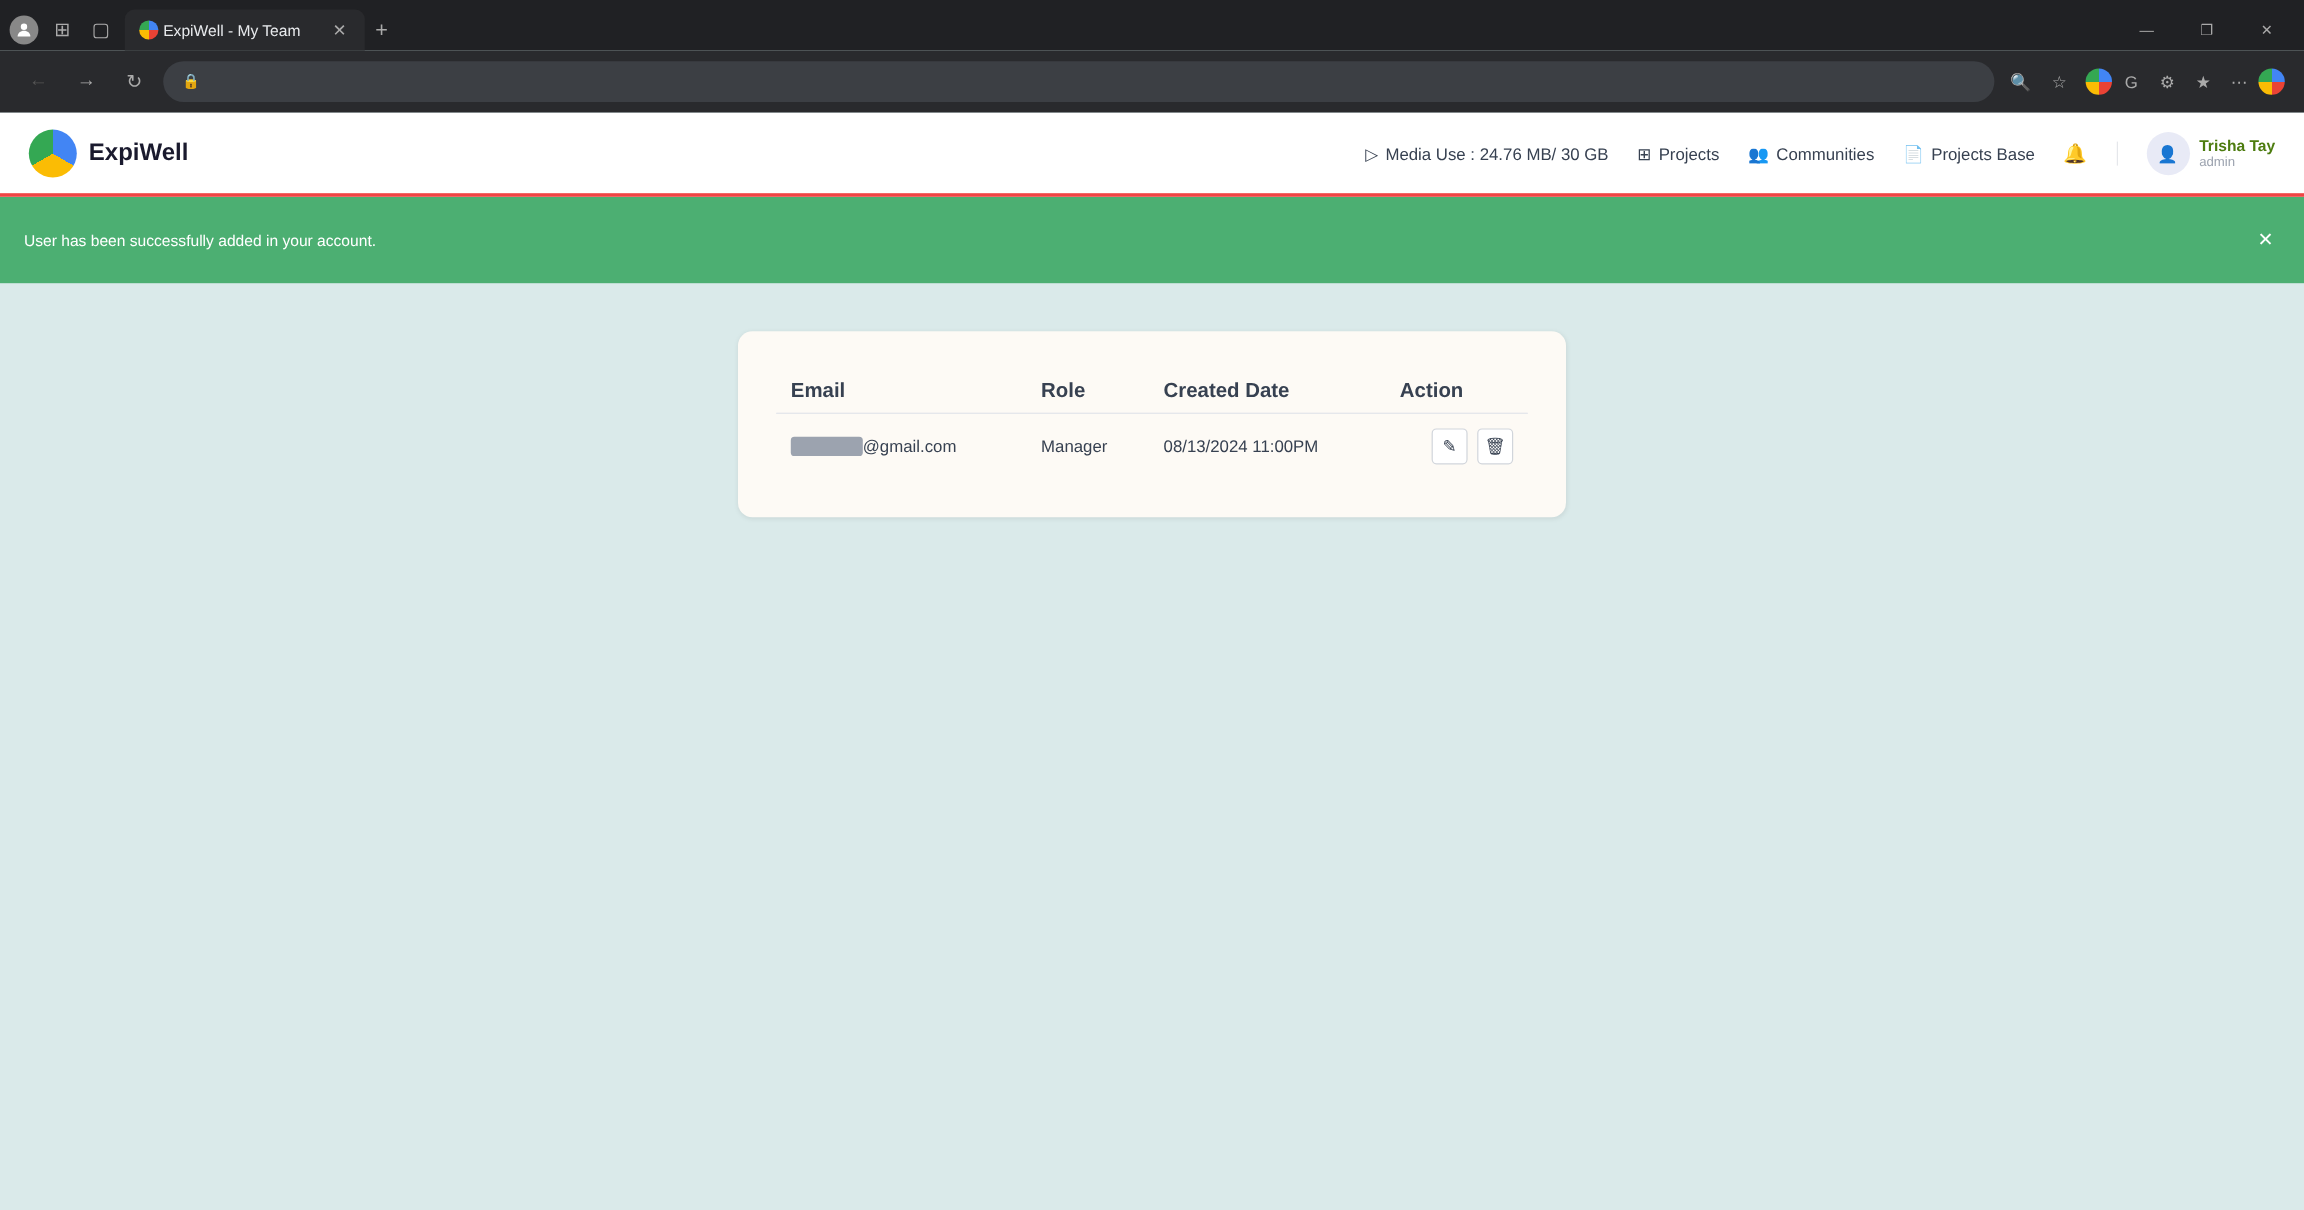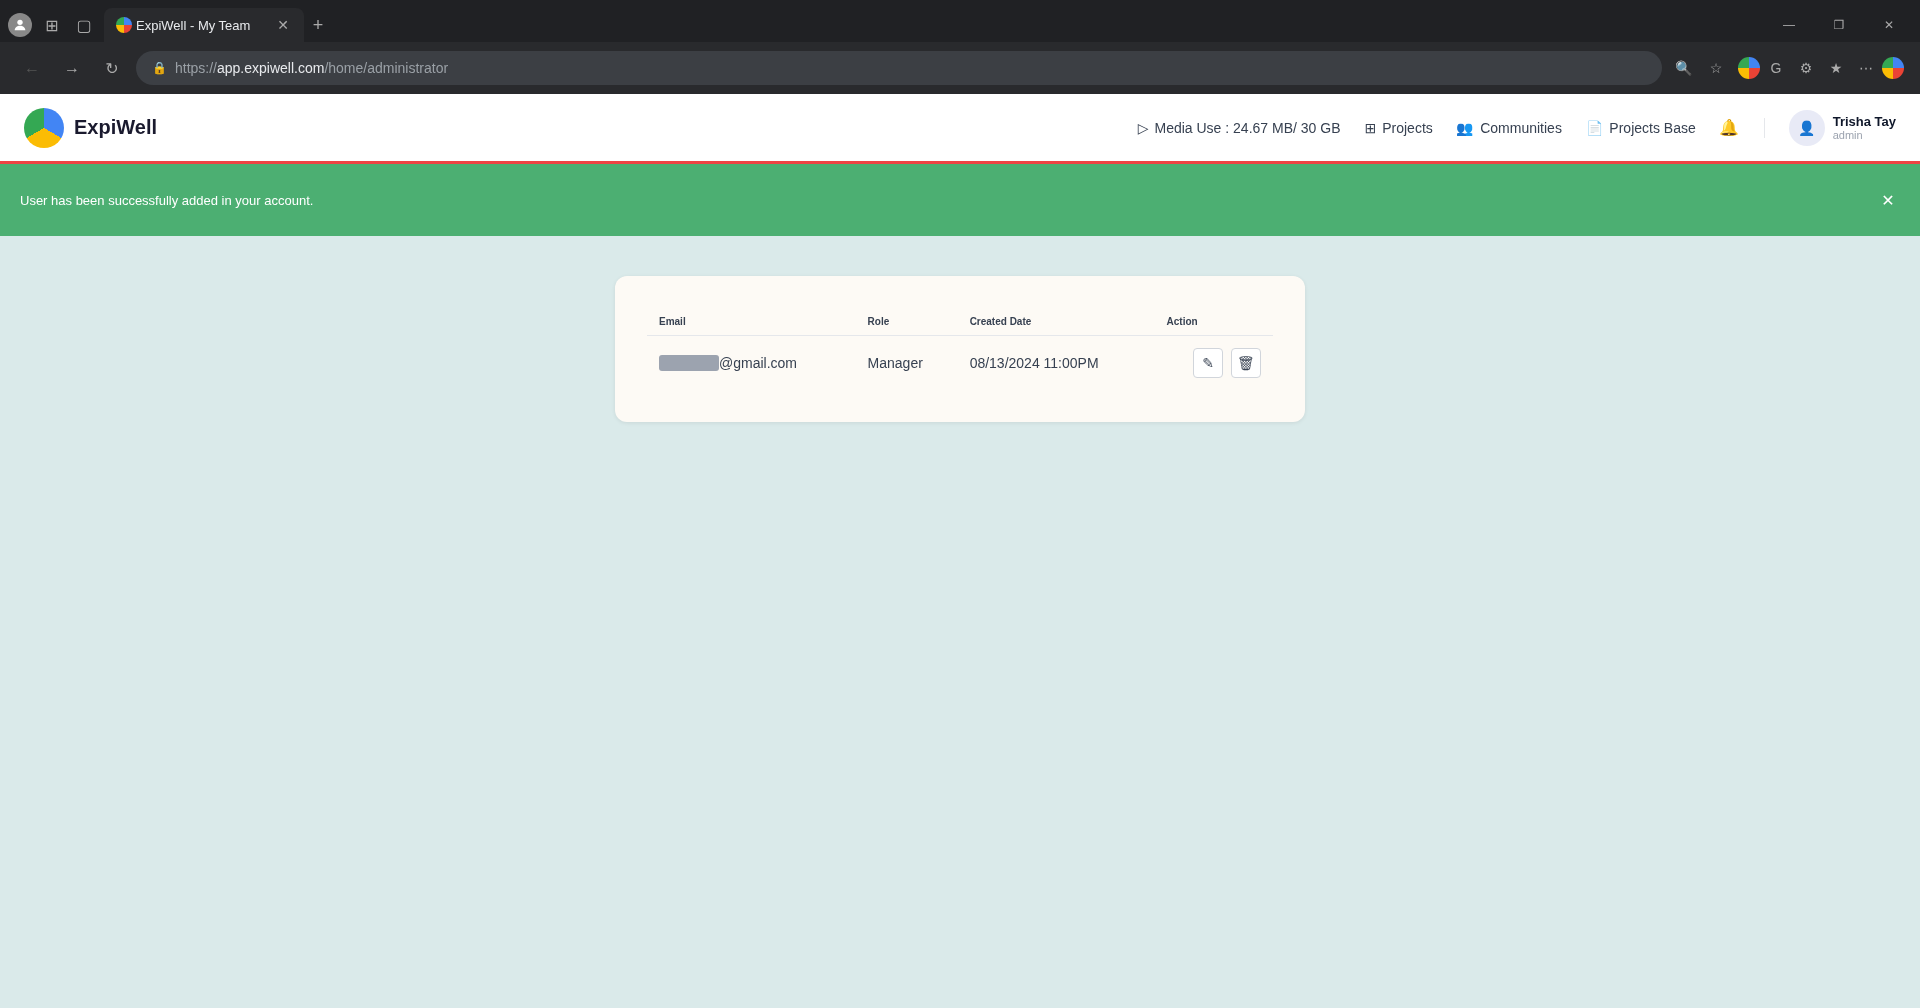--- a/index.html
+++ b/index.html
@@ -39,39 +39,39 @@
     .logo-area { display: flex; align-items: center; gap: 10px; }
     .logo-icon { width: 40px; height: 40px; border-radius: 50%; background: conic-gradient(#4285f4 0deg 120deg, #fbbc04 120deg 240deg, #34a853 240deg 360deg); position: relative; }
     .logo-text { font-size: 20px; font-weight: 600; color: #1a1a2e; }
     .nav-right { margin-left: auto; display: flex; align-items: center; gap: 24px; }
     .nav-item { display: flex; align-items: center; gap: 6px; color: #374151; font-size: 14px; cursor: pointer; text-decoration: none; white-space: nowrap; }
     .nav-separator { width: 1px; height: 20px; background: #e5e7eb; }
     .bell-icon { position: relative; cursor: pointer; }
     .user-area { display: flex; align-items: center; gap: 8px; }
     .user-avatar { width: 36px; height: 36px; border-radius: 50%; background: #e8eaf6; display: flex; align-items: center; justify-content: center; color: #5c6bc0; font-size: 14px; font-weight: 600; cursor: pointer; }
     .user-info { display: flex; flex-direction: column; }
-    .user-name { font-size: 13px; font-weight: 600; color: #0f172a; }
+    .user-name { font-size: 13px; font-weight: 600; color: #4d7c0f; }
     .user-role { font-size: 11px; color: #9ca3af; }
 
     
     .success-banner { background: #4caf72; color: white; padding: 24px 20px; display: flex; align-items: center; justify-content: space-between; font-size: 13px; }
     .banner-close { cursor: pointer; color: white; font-size: 16px; width: 24px; height: 24px; display: flex; align-items: center; justify-content: center; }
 
     
     .main-content { padding: 40px; display: flex; justify-content: center; }
 
     
     .user-mgmt-card { background: #fdfaf5; border-radius: 12px; padding: 32px; width: 690px; box-shadow: 0 1px 4px rgba(0,0,0,0.08); }
     .card-header { display: flex; align-items: center; justify-content: space-between; margin-bottom: 24px; }
     .card-title { font-size: 18px; font-weight: 600; color: #1a1a2e; }
     .create-user-btn { background: #4f46e5; color: white; border: none; border-radius: 20px; padding: 8px 20px; font-size: 14px; font-weight: 500; cursor: pointer; }
 
     
     .user-table { width: 100%; border-collapse: collapse; }
-    .user-table th { text-align: left; font-size: 10px; font-weight: 600; color: #374151; padding: 8px 12px; border-bottom: 1px solid #e5e7eb; }
+    .user-table th { text-align: left; font-size: 17px; font-weight: 600; color: #374151; padding: 8px 12px; border-bottom: 1px solid #e5e7eb; }
     .user-table td { padding: 12px 12px; font-size: 14px; color: #374151; border-bottom: 1px solid #f3f4f6; }
     .user-table tr:last-child td { border-bottom: none; }
     .email-redacted { display: inline-block; background: #9ca3af; color: transparent; border-radius: 3px; height: 16px; width: 60px; user-select: none; }
     .action-btns { display: flex; gap: 8px; align-items: center; }
     .action-btn { width: 30px; height: 30px; border: 1px solid #d1d5db; border-radius: 4px; display: flex; align-items: center; justify-content: center; cursor: pointer; background: white; color: #374151; font-size: 14px; }
     .th-action { text-align: right; }
     .td-action { text-align: right; }
   </style>
 </head>
 <body>
@@ -105,23 +105,20 @@
     </div>
   </div>
 
   <div class="browser-address-bar">
     <div class="nav-btn disabled">←</div>
     <div class="nav-btn">→</div>
     <div class="nav-btn">↻</div>
 
     <div class="address-input">
       <span class="address-lock">🔒</span>
-      <span class="address-text">
-        <span class="subdomain">https://</span><span>app.expiwell.com</span><span class="subdomain">/home/administrator</span>
-      </span>
     </div>
 
     <div class="address-actions">
       <div class="addr-icon">🔍</div>
       <div class="addr-icon">☆</div>
     </div>
 
     <div class="browser-ext-icons">
       <div class="addr-icon" style="background:conic-gradient(#4285f4 0deg 90deg,#ea4335 90deg 180deg,#fbbc04 180deg 270deg,#34a853 270deg 360deg); border-radius:50%; width:22px; height:22px;"></div>
       <div class="addr-icon">G</div>
@@ -137,21 +134,21 @@
 
   <div class="top-nav">
     <div class="logo-area">
       <div class="logo-icon"></div>
       <span class="logo-text">ExpiWell</span>
     </div>
 
     <div class="nav-right">
       <div class="nav-item">
         <span>▷</span>
-        <span>Media Use : 24.67 MB/ 30 GB</span>
+        <span>Media Use : 24.76 MB/ 30 GB</span>
       </div>
       <div class="nav-item">
         <span>⊞</span>
         <span>Projects</span>
       </div>
       <div class="nav-item">
         <span>👥</span>
         <span>Communities</span>
       </div>
       <div class="nav-item">

